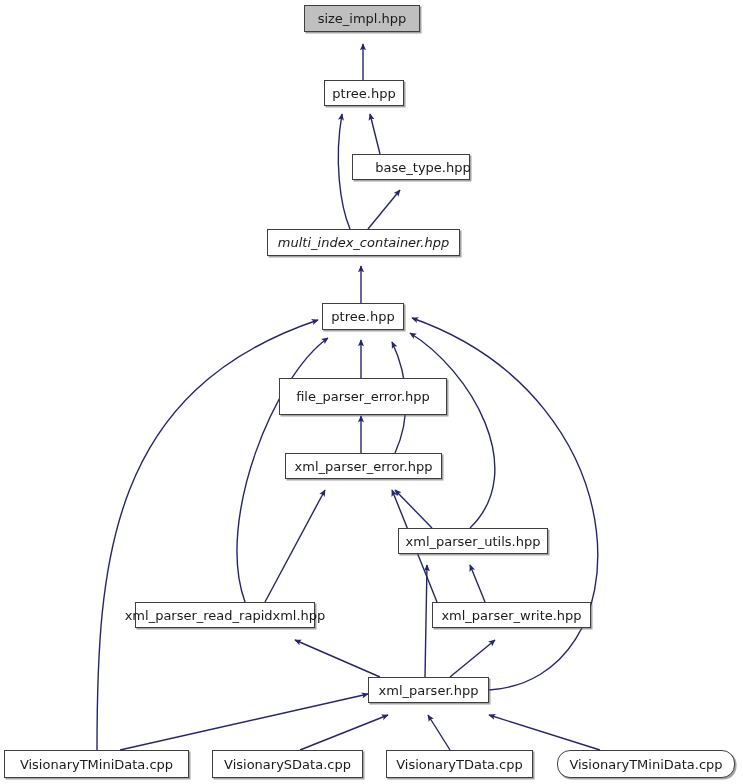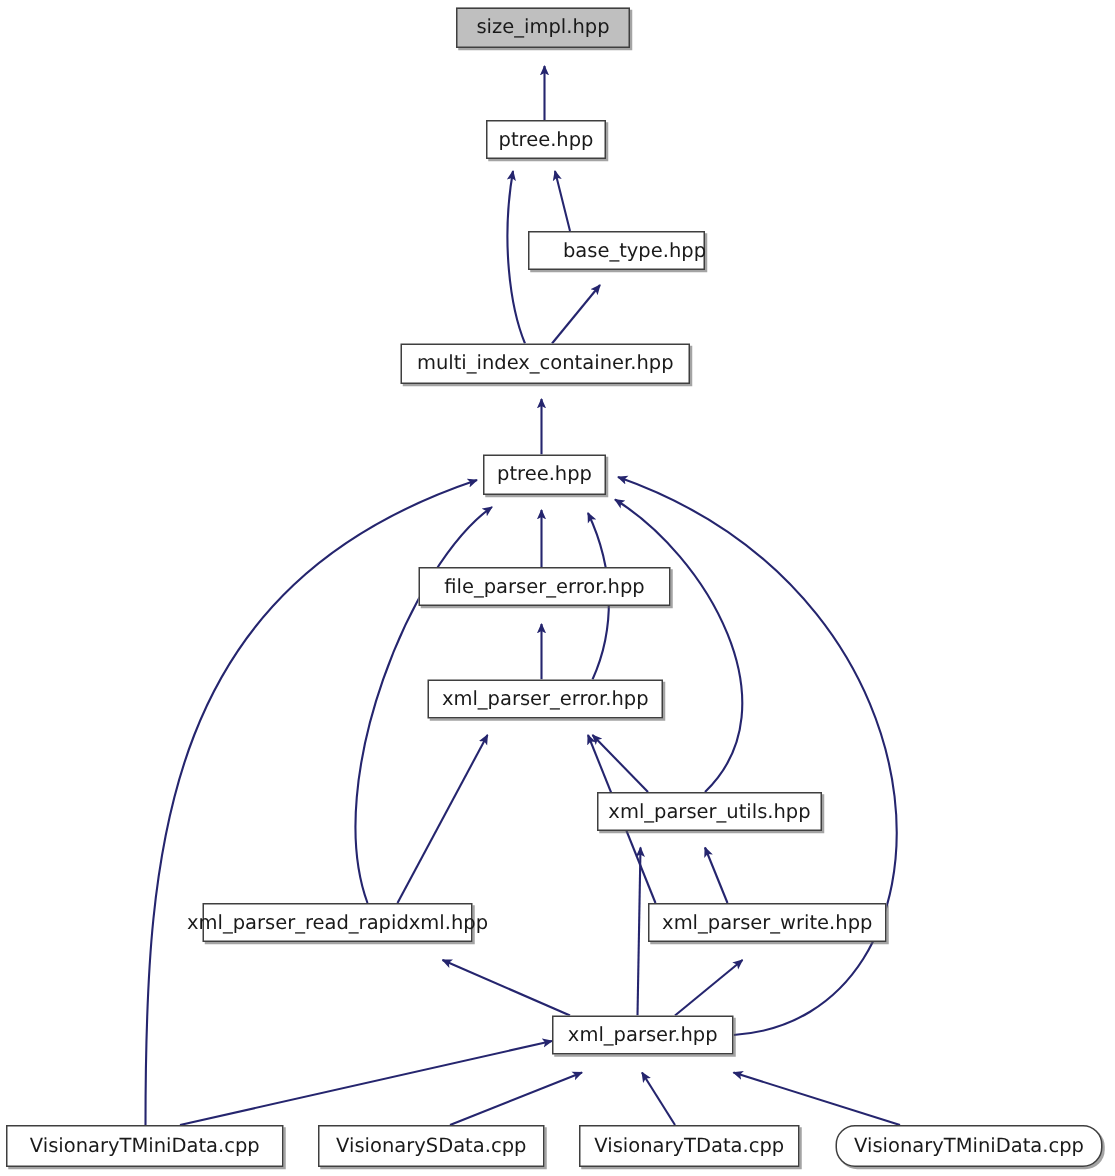--- a/index.html
+++ b/index.html
@@ -88,27 +88,27 @@
   <div id="node-group">
       <div class="node highlight" style="left: 304px; top: 5px; width: 116px; height: 27px;">
         <span class="node-label">size_impl.hpp</span>
       </div>
       <div class="node" style="left: 324px; top: 80px; width: 80px; height: 26px;">
         <span class="node-label">ptree.hpp</span>
       </div>
       <div class="node" style="left: 352px; top: 154px; width: 118px; height: 26px; padding-left: 24px;">
         <span class="node-label">base_type.hpp</span>
       </div>
-      <div class="node" style="left: 267px; top: 229px; width: 193px; height: 27px;">
+      <div class="node" style="left: 267px; top: 229px; width: 193px; height: 27px; font-style: italic;">
         <span class="node-label">multi_index_container.hpp</span>
       </div>
       <div class="node" style="left: 322px; top: 303px; width: 82px; height: 27px;">
         <span class="node-label">ptree.hpp</span>
       </div>
-      <div class="node" style="left: 279px; top: 378px; width: 168px; height: 26px;">
+      <div class="node" style="left: 279px; top: 378px; width: 168px; height: 37px;">
         <span class="node-label">file_parser_error.hpp</span>
       </div>
       <div class="node" style="left: 285px; top: 453px; width: 157px; height: 26px;">
         <span class="node-label">xml_parser_error.hpp</span>
       </div>
       <div class="node" style="left: 398px; top: 528px; width: 150px; height: 26px;">
         <span class="node-label">xml_parser_utils.hpp</span>
       </div>
       <div class="node" style="left: 135px; top: 602px; width: 180px; height: 26px;">
         <span class="node-label">xml_parser_read_rapidxml.hpp</span>

